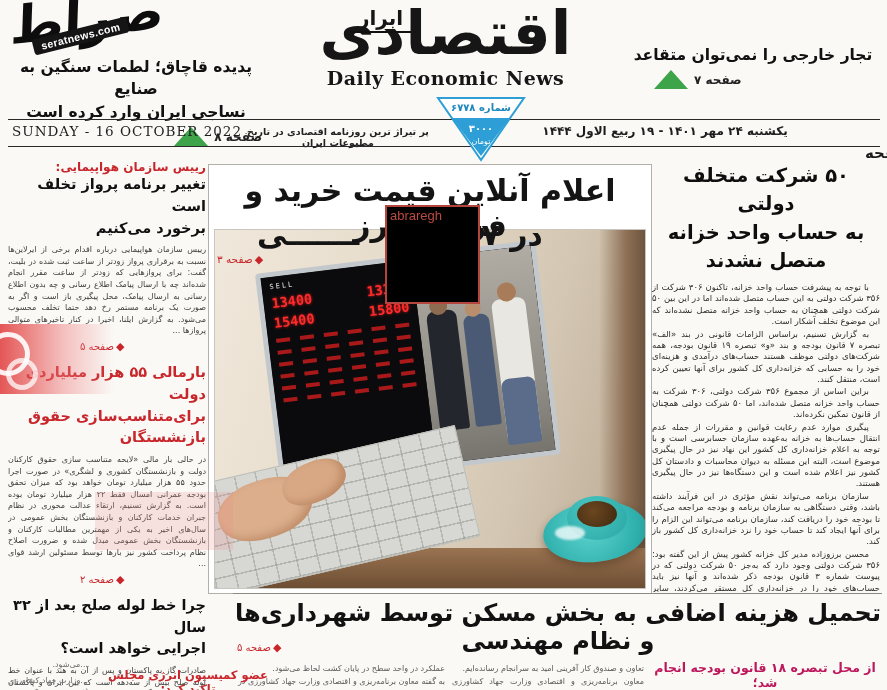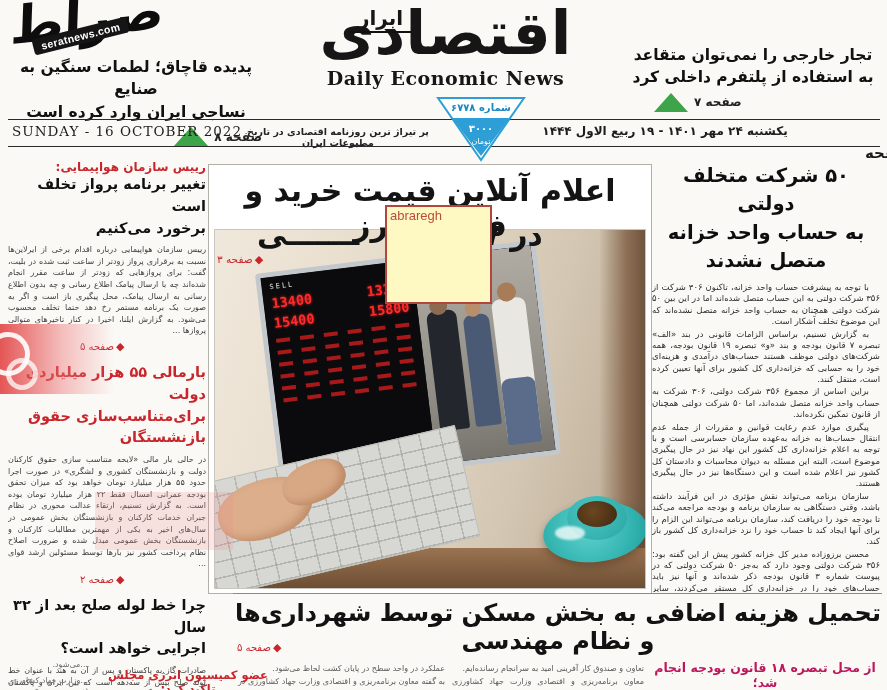--- a/index.html
+++ b/index.html
@@ -72,21 +72,21 @@
   #photo .leaves{position:absolute;right:40px;top:0;width:90px;height:34px;background:#79804e;border-radius:0 0 40% 60%;filter:blur(3px);opacity:.8;}
   #keyboard{position:absolute;left:-14px;top:224px;width:268px;height:112px;transform:rotate(-13deg);background:#d7d8d3;border:1px solid #bcbeb8;background-image:repeating-linear-gradient(0deg,rgba(150,152,146,.55) 0 1.5px,transparent 1.5px 16px),repeating-linear-gradient(90deg,rgba(150,152,146,.5) 0 1.5px,transparent 1.5px 21px);}
   .hand{position:absolute;background:#dcae8c;border-radius:46%;box-shadow:inset -4px -4px 8px rgba(140,80,40,.35);}
   #hand1{left:2px;top:250px;width:96px;height:58px;transform:rotate(-18deg);}
   #hand2{left:66px;top:232px;width:66px;height:40px;transform:rotate(-24deg);background:#d8a885;}
   #saucer{position:absolute;left:328px;top:272px;width:104px;height:60px;background:radial-gradient(circle at 45% 40%,#5fd4cf,#2fb0ad 70%,#239693);border-radius:50%;transform:rotate(-6deg);box-shadow:0 4px 8px rgba(60,40,20,.4);}
   #cup{position:absolute;left:352px;top:266px;width:60px;height:44px;background:radial-gradient(circle at 40% 35%,#49c6c2,#2aa7a4);border-radius:50%;}
   #coffee{position:absolute;left:362px;top:271px;width:40px;height:26px;background:radial-gradient(circle at 40% 40%,#6b4620,#3f2810);border-radius:50%;}
   #cup-hl{position:absolute;left:340px;top:296px;width:30px;height:14px;background:rgba(255,255,255,.75);border-radius:50%;filter:blur(1px);}
   
-  #overlay-box{left:385px;top:205px;width:107px;height:99px;background:#fef9c3;border:2px solid #b4443c;z-index:60;box-sizing:border-box;}
+  #overlay-box{left:385px;top:205px;width:95px;height:99px;background:#000000;border:2px solid #b4443c;z-index:60;box-sizing:border-box;}
   #overlay-label{font-family:"Liberation Sans",sans-serif;color:#bc4b41;font-size:13px;padding:1px 3px;direction:ltr;text-align:left;}
   
   #col-right{left:652px;top:162px;width:228px;height:430px;overflow:hidden;}
   #rhead{font-weight:bold;font-size:19.5px;line-height:1.45;text-align:center;color:#0e0e0e;}
   #rbody{margin-top:7px;font-size:8.5px;line-height:1.34;text-align:justify;color:#2e2e2e;}
   #rbody p{margin:0 0 1px;text-indent:11px;}
   
   #rule-bottom{position:absolute;left:233px;top:593px;width:649px;border-top:1px solid #8c8a85;}
   #bottom-head{left:235px;top:599px;width:646px;text-align:center;font-size:24px;font-weight:bold;color:#121212;}
   #bottom-mark{left:237px;top:641px;}
@@ -116,21 +116,20 @@
     </div>
     <div class="pagerow">
       <span class="tri-up"></span>
       <span class="fa">صفحه ۸</span>
     </div>
   </div>
 
   <div class="abs" id="teaser-right">
     <div class="teaser-head fa">
       <div>تجار خارجی را نمی‌توان متقاعد</div>
-      <div>به استفاده از پلتفرم داخلی کرد</div>
     </div>
     <div class="pagerow">
       <span class="tri-up"></span>
       <span class="fa">صفحه ۷</span>
     </div>
   </div>
 
   <div class="abs" id="masthead">
     <div id="brand-main" class="fa">اقتصادی</div>
     <div id="brand-top" class="fa">ابرار</div>

